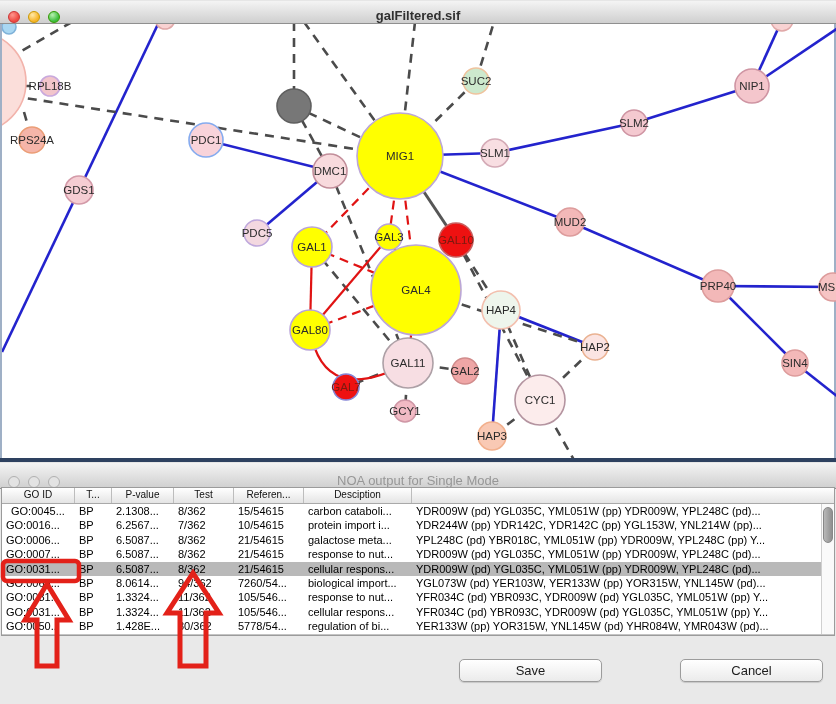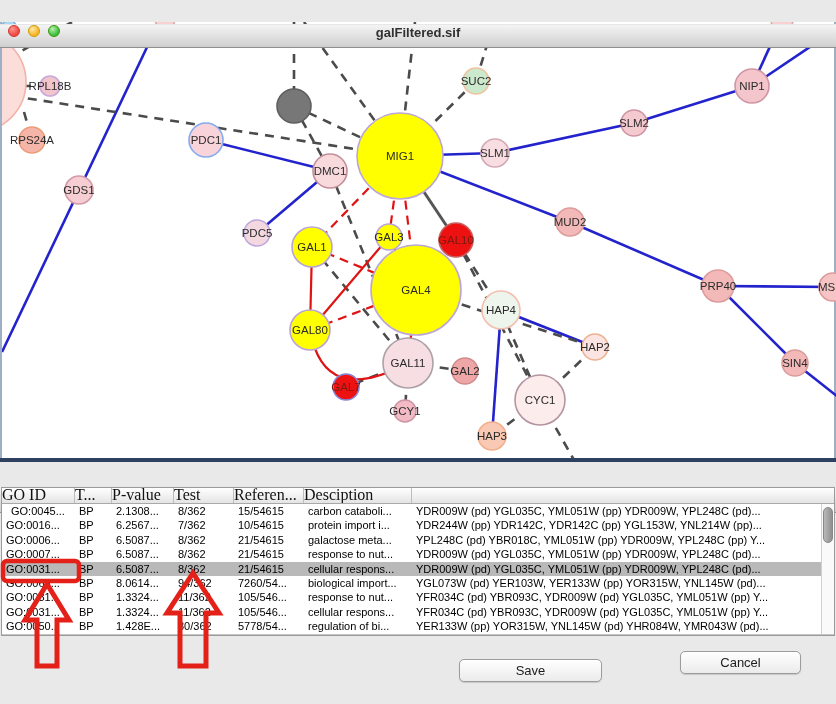--- a/index.html
+++ b/index.html
@@ -3,21 +3,21 @@
 <meta charset="utf-8">
 <style>
   html,body{margin:0;padding:0;}
   body{width:836px;height:704px;position:relative;overflow:hidden;
        font-family:"Liberation Sans","DejaVu Sans",sans-serif;background:#e9e9e9;}
 
   
   .titlebar{position:absolute;left:0;width:836px;
     background:linear-gradient(#f4f4f4,#cfcfcf);
     border-top:1px solid #e6e6e6;border-bottom:1px solid #8f8f8f;
-    display:flex;align-items:flex-start;margin-top:24px;}
+    display:flex;align-items:flex-end;}
   .tl-dots{position:absolute;left:8px;display:flex;gap:8px;align-items:center;}
   .dot{width:12px;height:12px;border-radius:50%;box-sizing:border-box;}
   .dot.red{background:radial-gradient(circle at 35% 30%,#ff958d,#ee4b43 65%);border:1px solid #c33;}
   .dot.yellow{background:radial-gradient(circle at 35% 30%,#ffe9a8,#f7b529 65%);border:1px solid #c90;}
   .dot.green{background:radial-gradient(circle at 35% 30%,#b8f0b0,#3fbf3f 65%);border:1px solid #390;}
   .dot.hollow{background:#e3e3e3;border:1.5px solid #b0b0b0;}
   .title-text{width:100%;text-align:center;font-size:13px;font-weight:bold;color:#303030;}
   .title-text.inactive{color:#979797;font-weight:normal;}
 
   
@@ -28,22 +28,22 @@
   #net-svg{position:absolute;left:0;top:0;}
   #net-bottom-edge{position:absolute;left:0;top:458px;width:836px;height:4px;background:#2e4160;}
   #net-grip{position:absolute;right:1px;top:443px;width:16px;height:16px;}
 
   
   #table-window{position:absolute;left:0;top:462px;width:836px;height:242px;background:#e9e9e9;}
   #table-window .titlebar{top:0;height:25px;}
   #tbl{position:absolute;left:1px;top:25px;width:834px;border:1px solid #9b9b9b;background:#fff;box-sizing:border-box;}
   #tbl-header{display:flex;height:15px;background:linear-gradient(#ffffff,#e4e4e4);
     border-bottom:1px solid #a9a9a9;}
-  .hcell{box-sizing:border-box;border-right:1px solid #bdbdbd;font-size:16px;color:#111;
-    text-align:left;line-height:14px;white-space:nowrap;overflow:hidden;font-family:Liberation Serif, serif;}
+  .hcell{box-sizing:border-box;border-right:1px solid #bdbdbd;font-size:10px;color:#111;
+    text-align:center;line-height:14px;white-space:nowrap;overflow:hidden;}
   #tbl-body{position:relative;background:#fff;}
   .trow{display:flex;height:14.4px;line-height:14.4px;font-size:11px;color:#000;white-space:nowrap;}
   .trow.selected{background:#b9b9b9;}
   .tcell{box-sizing:border-box;padding-left:4px;overflow:hidden;white-space:nowrap;}
   #tbl-footer-line{height:1px;background:#c4c4c4;}
   #vscroll{position:absolute;right:0;top:0;width:13px;background:#fafafa;border-left:1px solid #d0d0d0;box-sizing:border-box;}
   #vthumb{position:absolute;left:1px;top:3px;width:10px;height:36px;border-radius:5px;
     background:linear-gradient(90deg,#b9b9b9,#8f8f8f);border:1px solid #888;box-sizing:border-box;}
 
   .mac-btn{position:absolute;height:23px;border:1px solid #9c9c9c;border-radius:5px;
@@ -290,20 +290,20 @@
           <div class="tcell" style="width: 411px;">YER133W (pp) YOR315W, YNL145W (pd) YHR084W, YMR043W (pd)...</div>
         </div>
       </div>
     <div id="tbl-footer-line"></div>
     <div id="vscroll" style="top: 16px; height: 129.6px;">
       <div id="vthumb"></div>
     </div>
   </div>
 
   <button class="mac-btn" style="left:459px;top:197px;width:143px;">Save</button>
-  <button class="mac-btn" style="left:680px;top:189px;width:121px;">Cancel</button>
+  <button class="mac-btn" style="left:680px;top:197px;width:143px;">Cancel</button>
 </div>
 
 <svg id="annot" width="836" height="704">
   <rect id="annot-rect" x="3" y="561" width="76" height="20" rx="4" fill="none" stroke-width="4.5" stroke="#e32119"></rect>
   <polygon id="annot-arrow-1" points="47,584 69,620 57,620 57,666 37,666 37,620 25,620" fill="none" stroke-width="5" stroke-linejoin="miter" stroke="#e32119"></polygon>
   <polygon id="annot-arrow-2" points="193,573 219,613 206,613 206,666 180,666 180,613 167,613" fill="none" stroke-width="5" stroke-linejoin="miter" stroke="#e32119"></polygon>
 </svg>
 
 </body></html>

